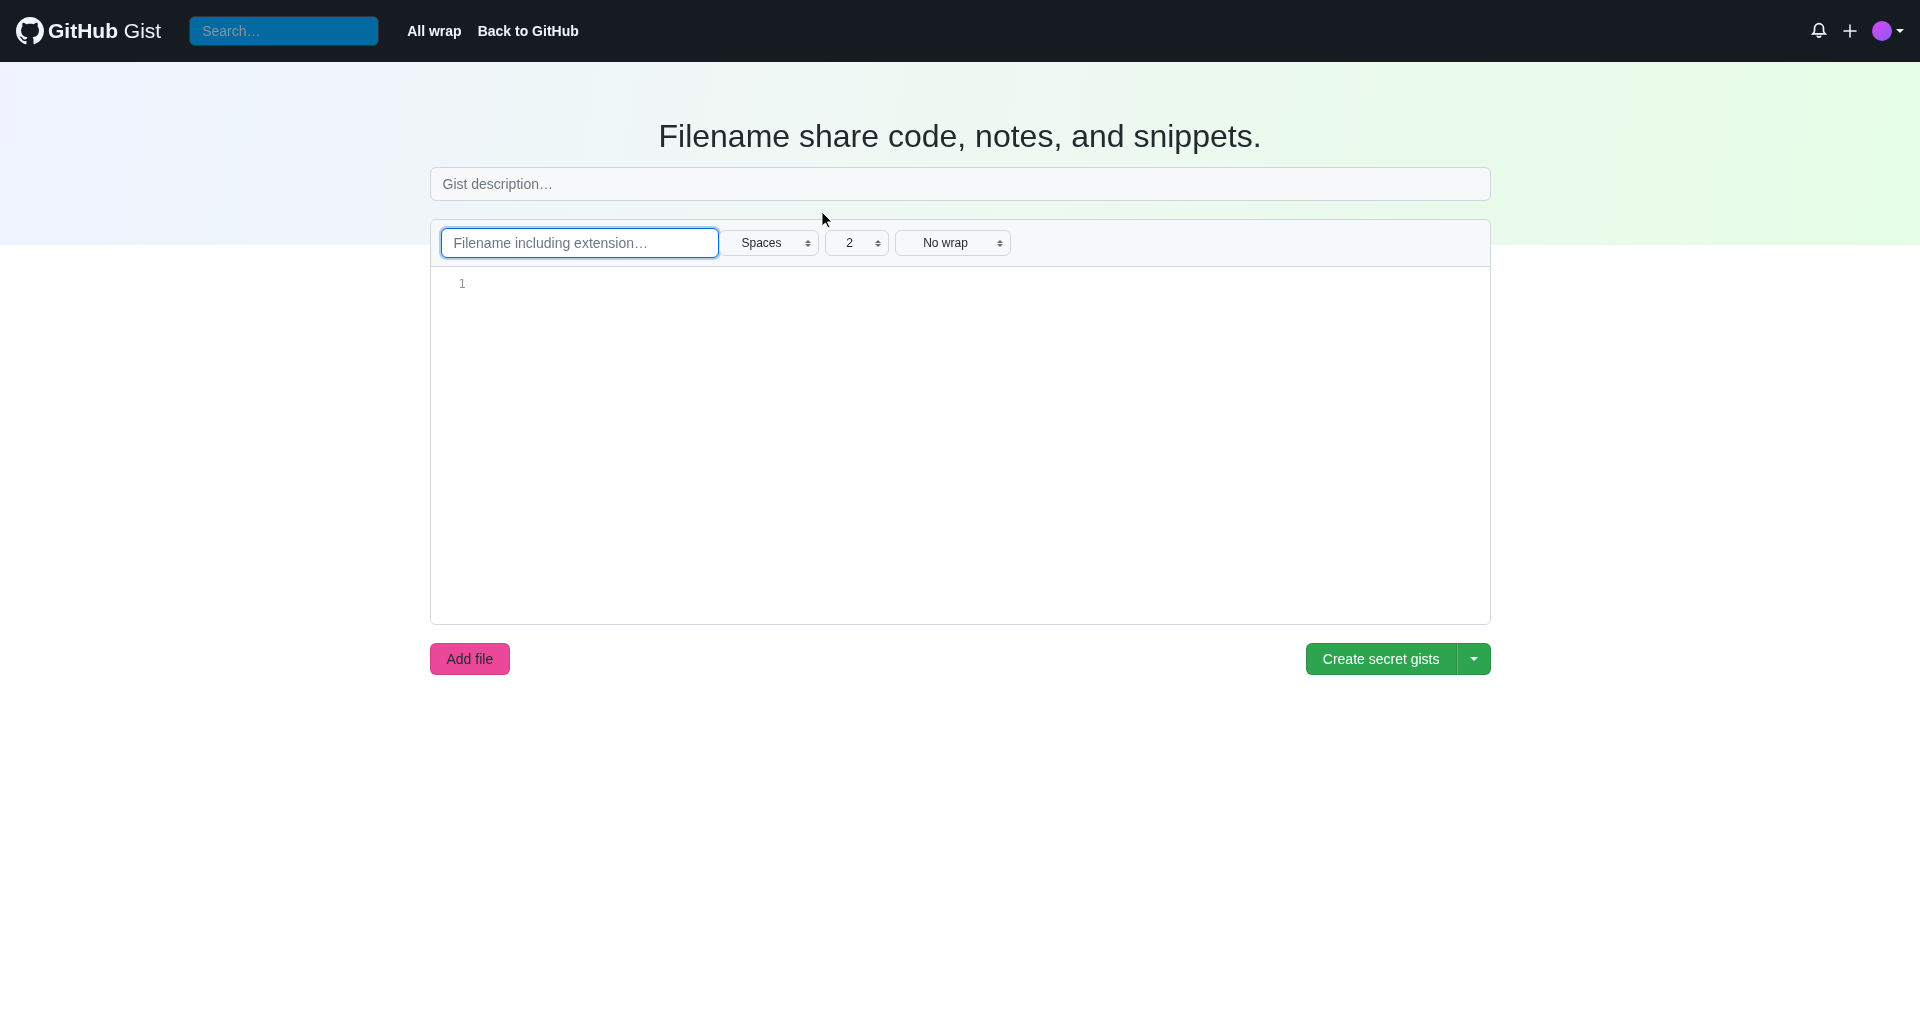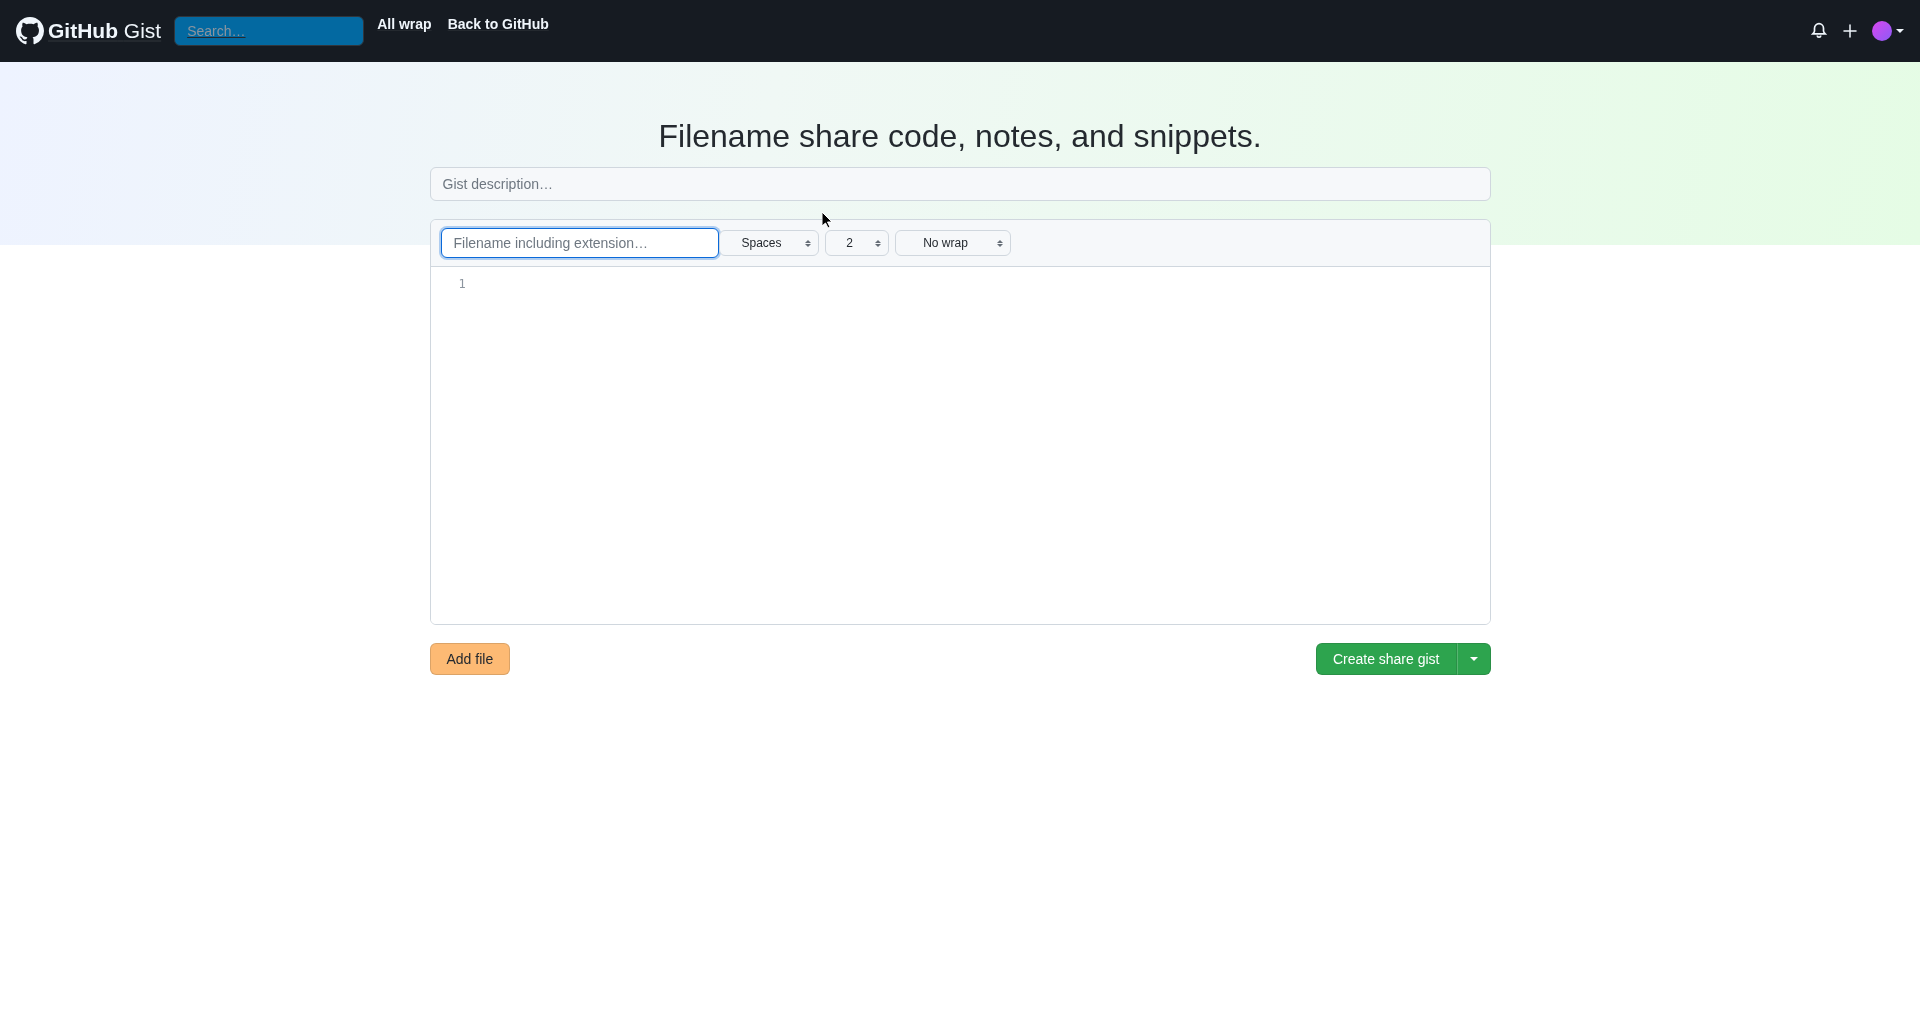--- a/index.html
+++ b/index.html
@@ -15,22 +15,22 @@
     }
     .header {
       background: #161b22;
       height: 62px;
       display: flex;
       align-items: center;
       padding: 0 16px;
     }
     .header-left {
       display: flex;
-      gap: 13px;
-      text-decoration: underline;
+      align-items: center;
+      gap: 28px;
     }
     .logo {
       color: #f0f6fc;
       display: flex;
       align-items: center;
       gap: 4px;
       font-size: 21px;
       text-decoration: none;
     }
     .logo-github {
@@ -221,21 +221,21 @@
     }
     .btn {
       padding: 7px 16px;
       font-size: 14px;
       font-weight: 500;
       border-radius: 6px;
       cursor: pointer;
       border: 1px solid;
     }
     .btn-default {
-      background: #fdba74;
+      background: #ec4899;
       border-color: rgba(27, 31, 36, 0.15);
       color: #24292f;
     }
     .btn-primary {
       background: #2da44e;
       border-color: rgba(27, 31, 36, 0.15);
       color: #ffffff;
     }
     .btn-group {
       display: flex;
@@ -348,21 +348,21 @@
       <div class="gutter">
         <div>1</div>
       </div>
       <div class="code-area"></div>
     </div>
   </div>
 
   <div class="actions-row">
     <button class="btn btn-default">Add file</button>
     <div class="btn-group">
-      <button class="btn btn-primary">Create share gist</button>
+      <button class="btn btn-primary">Create secret gists</button>
       <button class="btn-dropdown">
         <span class="caret-d"></span>
       </button>
     </div>
   </div>
 </div>
 
 <svg class="cursor-arrow" width="14" height="18" viewBox="0 0 14 18">
   <path d="M0 0 L0 14 L3.5 11 L6 16 L8 15 L5.5 10 L10 10 Z" fill="#000" stroke="#fff" stroke-width="1"></path>
 </svg>

